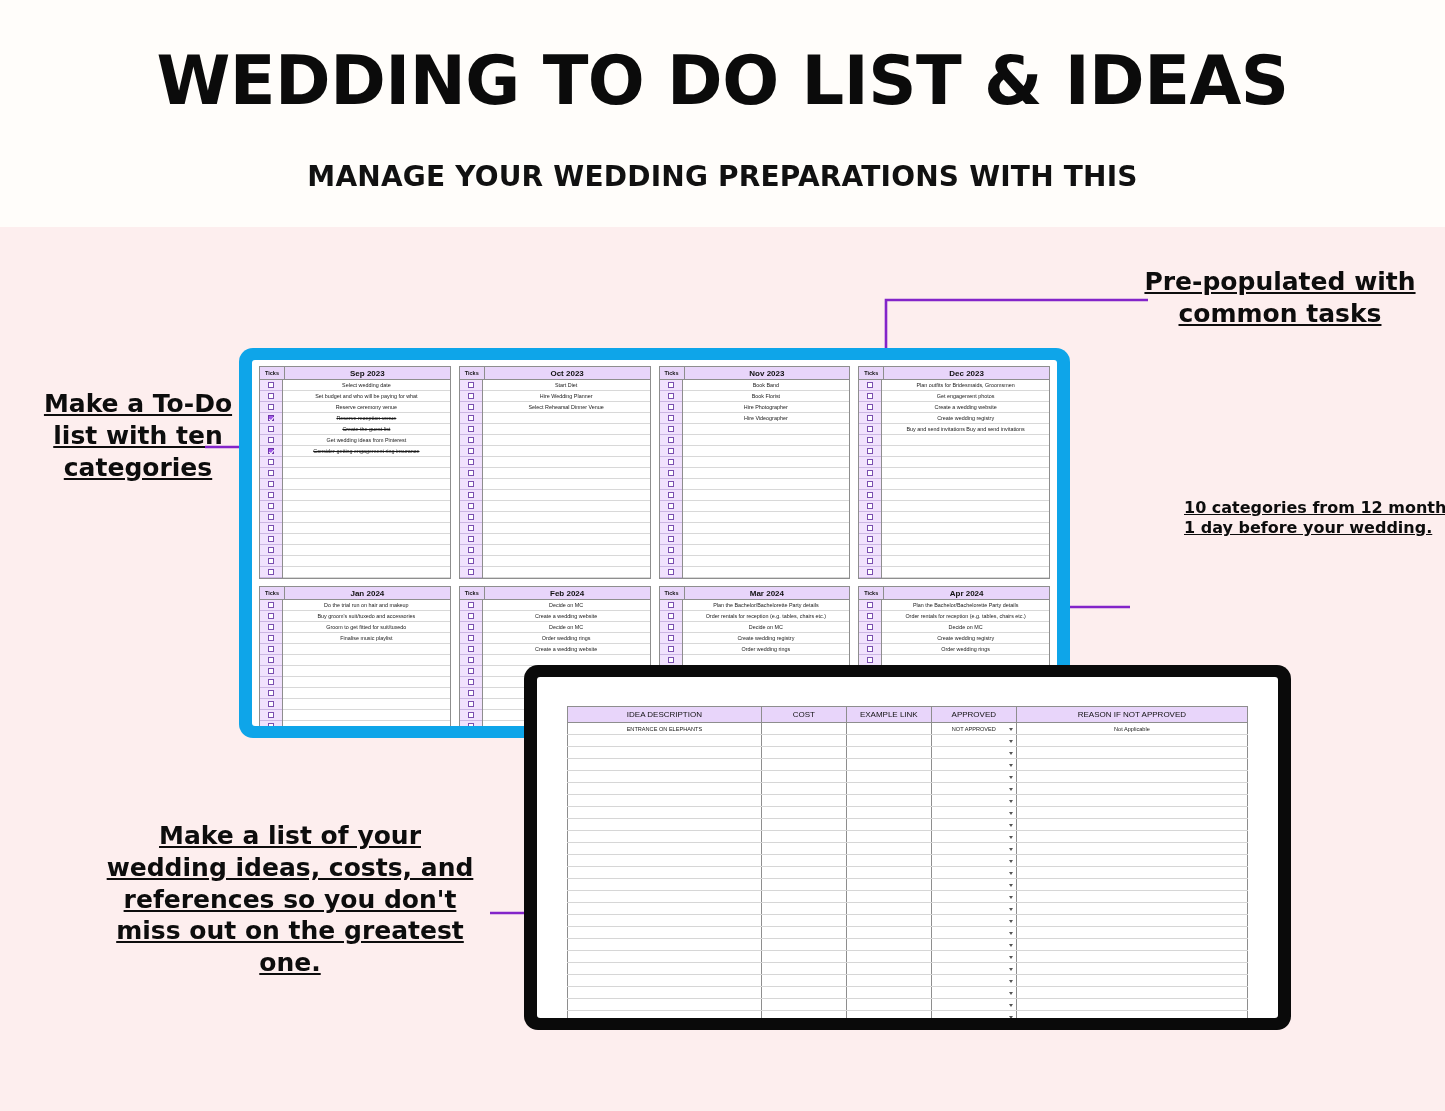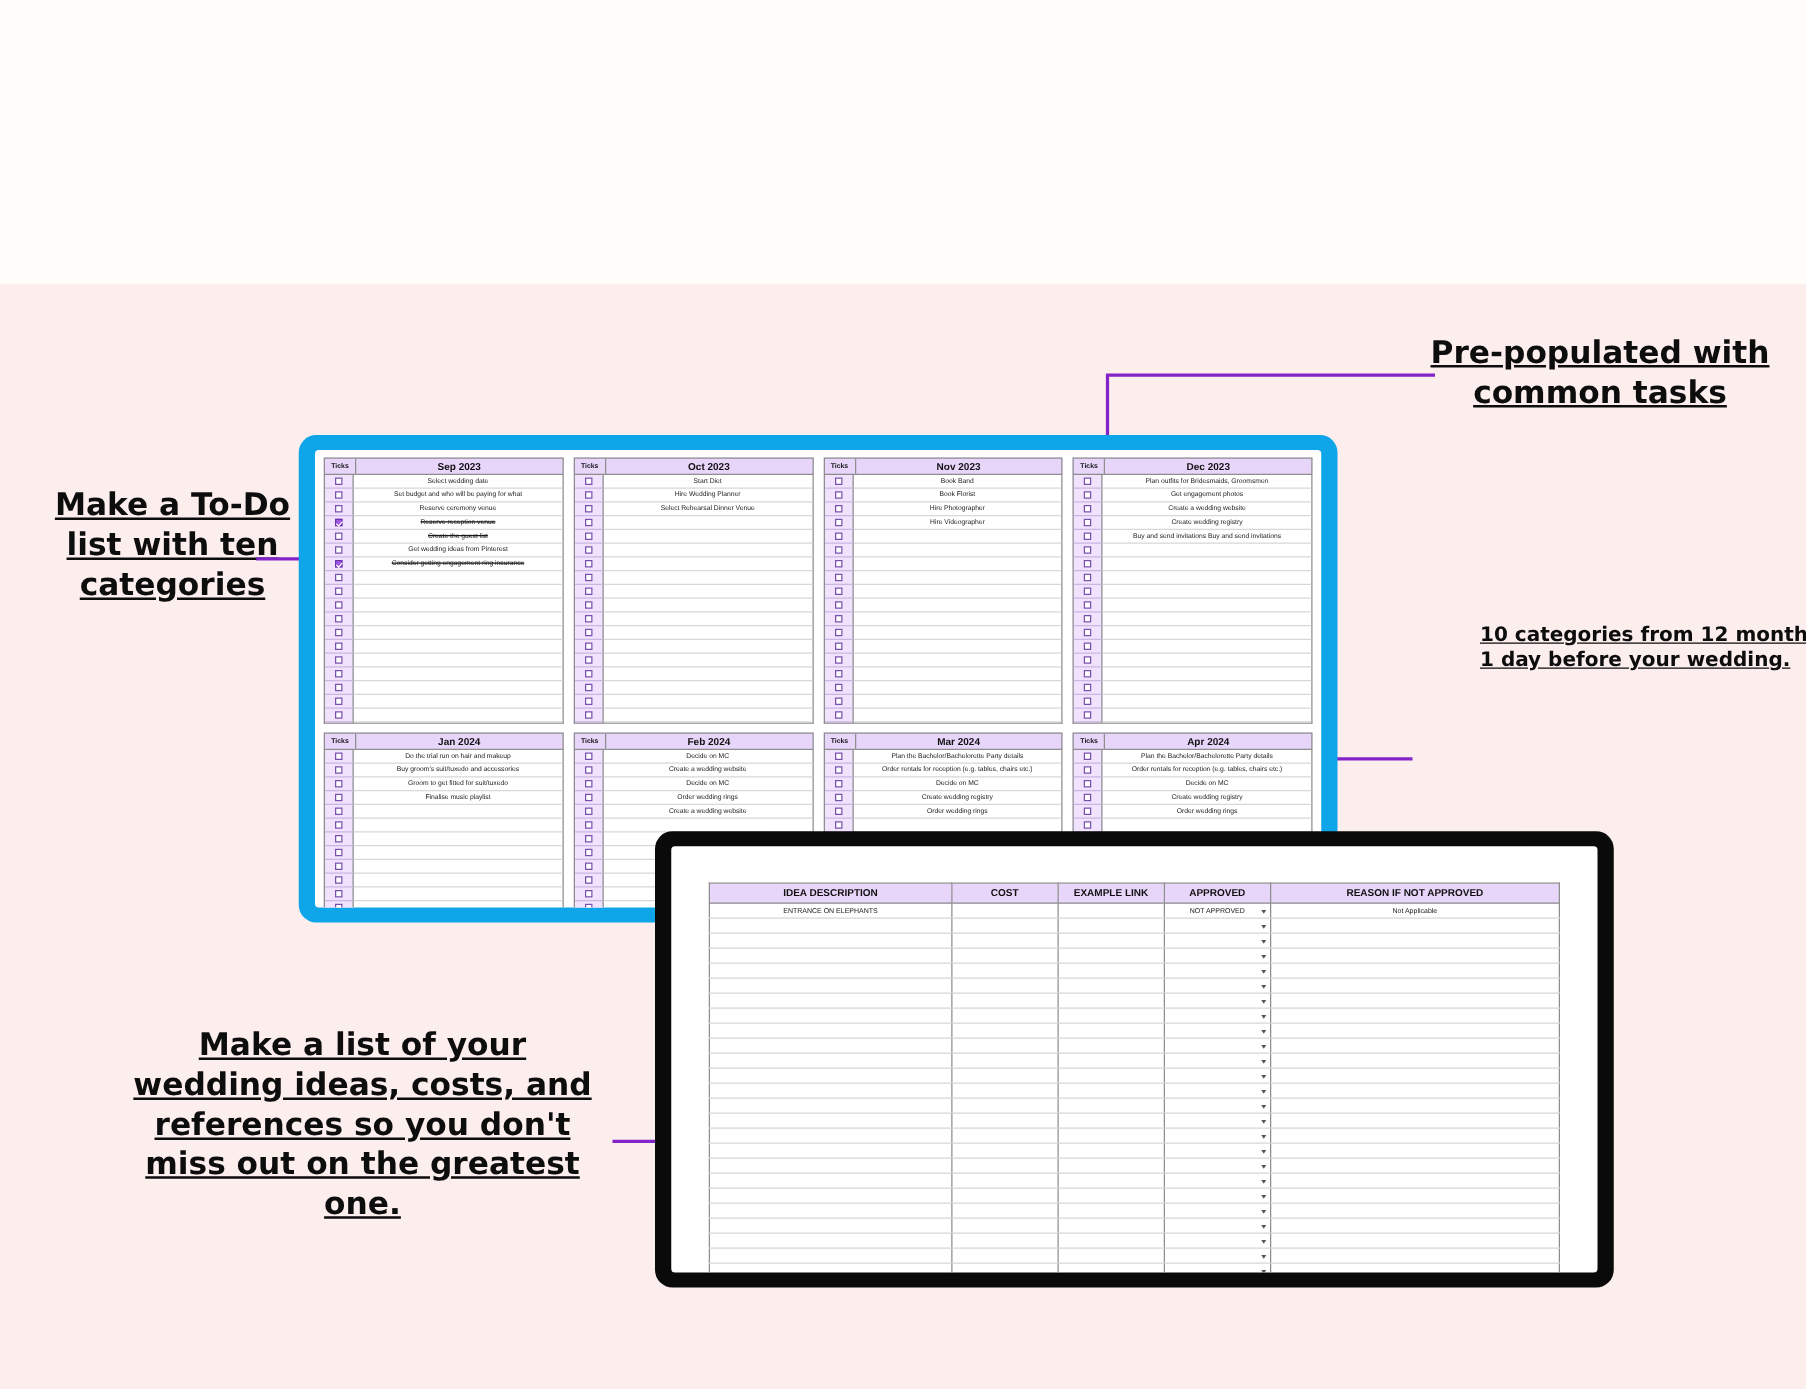--- a/index.html
+++ b/index.html
@@ -200,21 +200,21 @@
   }
   table.ideas {
     width: 100%;
     border-collapse: collapse;
     table-layout: fixed;
   }
   table.ideas th {
     background: #e8d5fa;
     border: 1px solid #8e8e8e;
     font-size: 8px;
-    font-weight: 700;
+    font-weight: 400;
     color: #111;
     padding: 3px 0;
     text-align: center;
   }
   table.ideas td {
     border-left: 1px solid #8e8e8e;
     border-right: 1px solid #8e8e8e;
     border-bottom: 1px solid #d6d6d6;
     height: 11px;
     font-size: 5.6px;
@@ -232,20 +232,22 @@
     margin-top: -1px;
     border-left: 2.5px solid transparent;
     border-right: 2.5px solid transparent;
     border-top: 3px solid #555;
   }
 </style>
 </head>
 <body>
 
 <div class="header">
+  <div class="title">WEDDING TO DO LIST &amp; IDEAS</div>
+  <div class="subtitle">MANAGE YOUR WEDDING PREPARATIONS WITH THIS</div>
 </div>
 
 <div class="anno anno-left-top">Make a To-Do list with ten categories</div>
 <div class="anno anno-right-top">Pre-populated with common tasks</div>
 <div class="anno anno-right-mid">10 categories from 12 months to 1 day before your wedding.</div>
 <div class="anno anno-left-bottom">Make a list of your wedding ideas, costs, and references so you don't miss out on the greatest one.</div>
 
 <svg class="arrow-svg">
   <defs>
     <marker id="ah" markerWidth="9" markerHeight="9" refX="7" refY="4.5" orient="auto">

